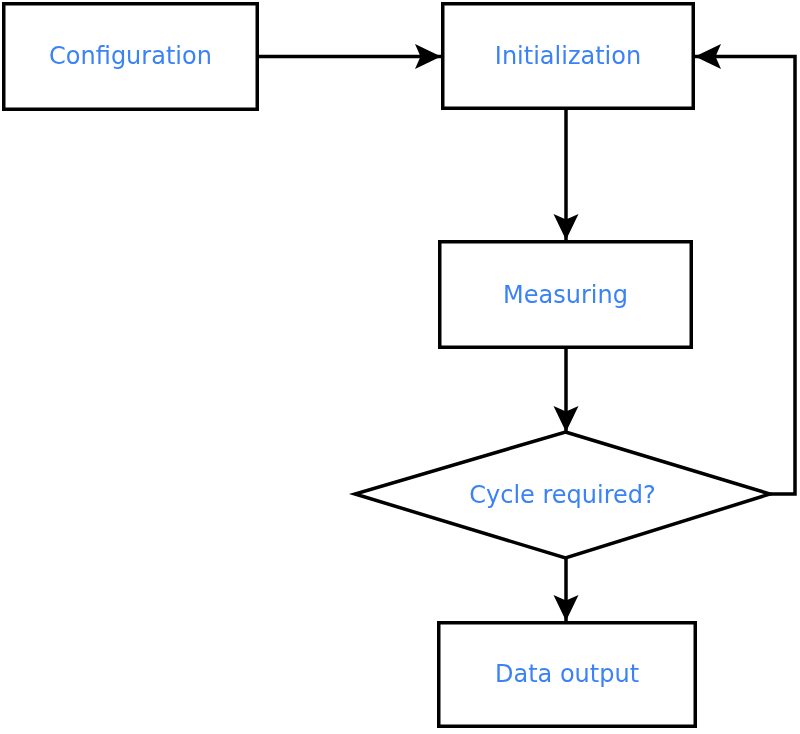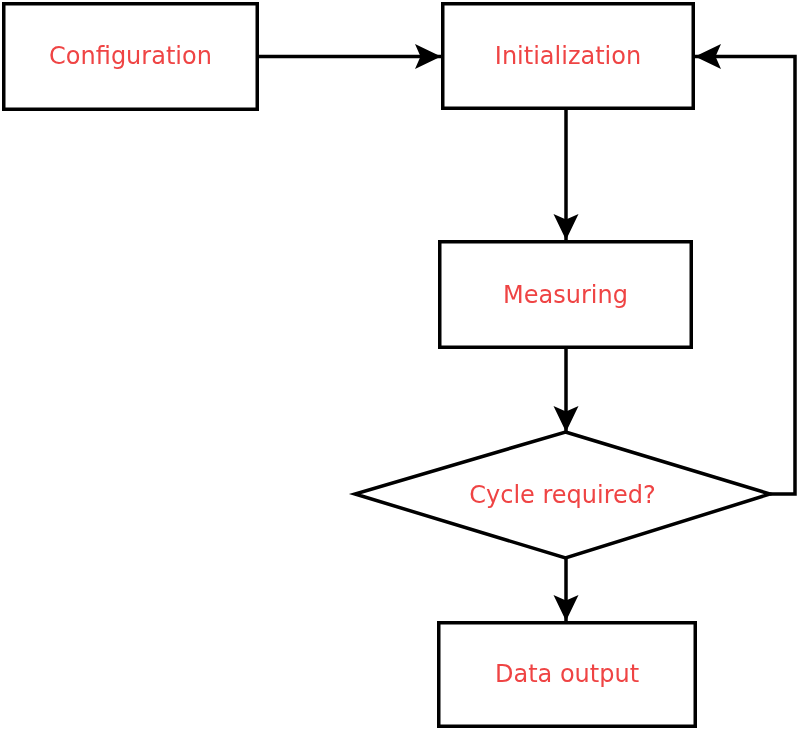--- a/index.html
+++ b/index.html
@@ -21,21 +21,21 @@
     top: 0;
   }
   .node-label {
     position: absolute;
     display: flex;
     align-items: center;
     justify-content: center;
     text-align: center;
     font-size: 24px;
     line-height: 1.2;
-    color: #ef4444;
+    color: #3b82f6;
     pointer-events: none;
     white-space: nowrap;
   }
   .shape {
     fill: #ffffff;
     stroke: #000000;
     stroke-width: 3.5;
   }
   .edge {
     fill: none;

